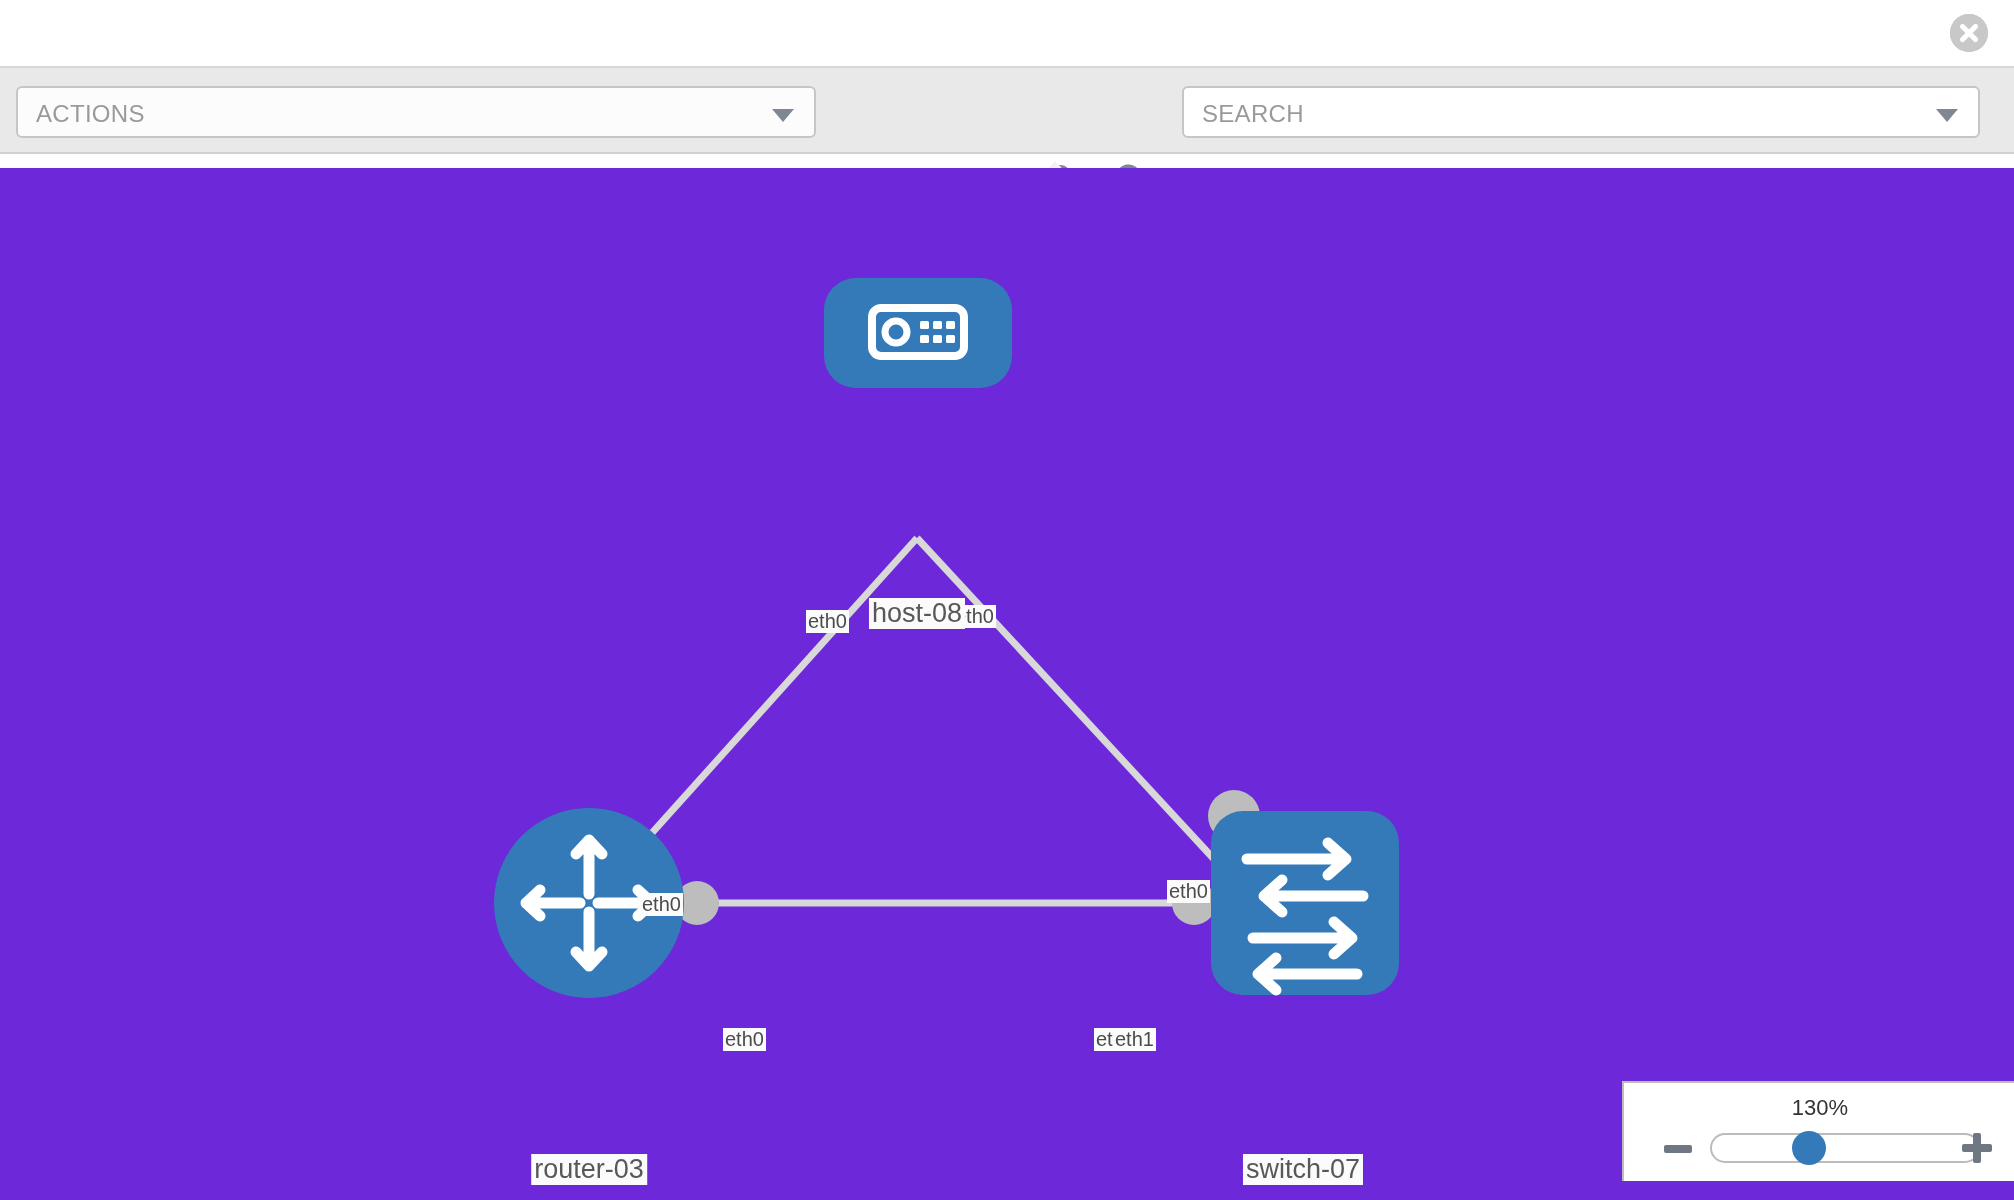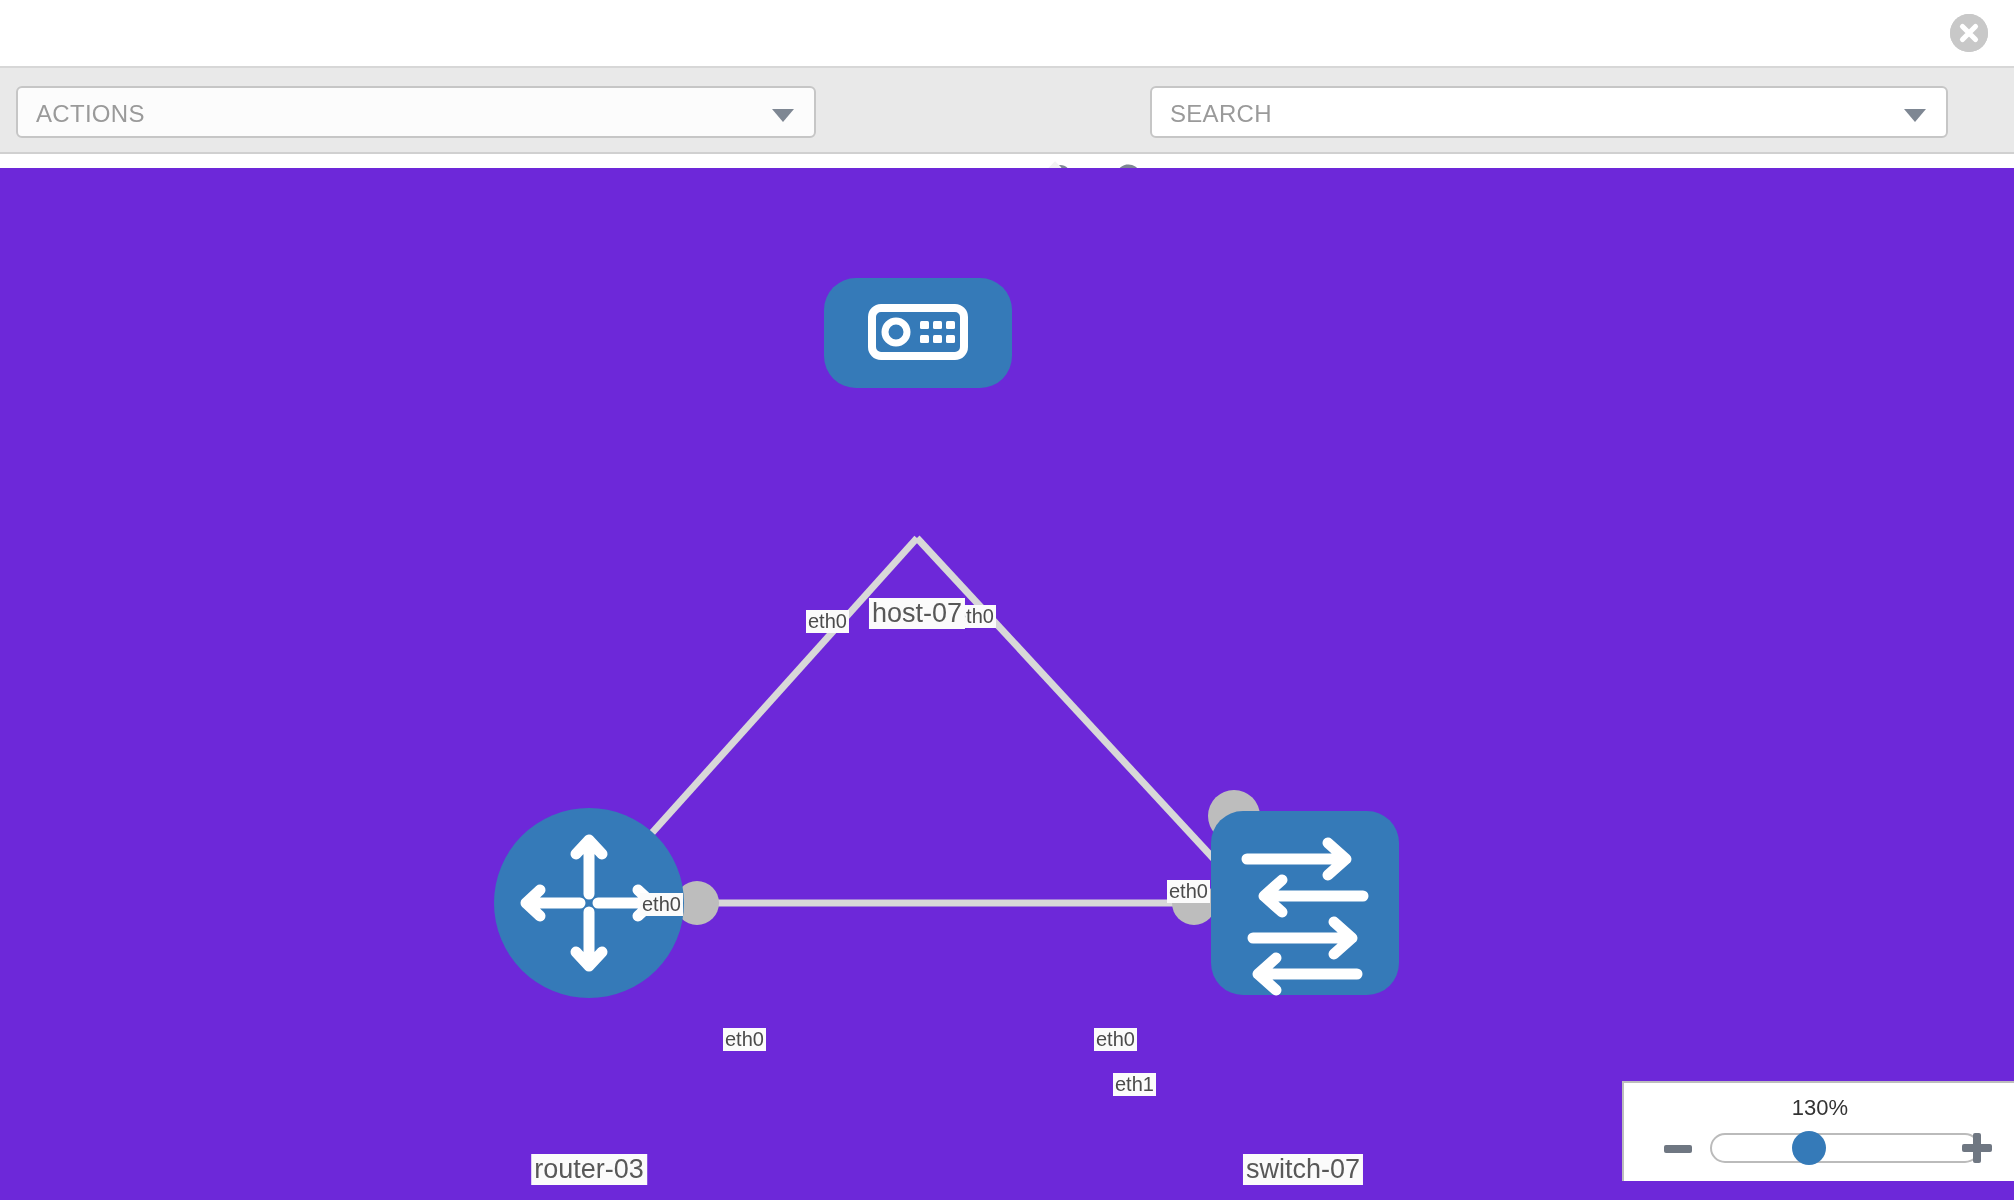--- a/index.html
+++ b/index.html
@@ -85,21 +85,21 @@
     top: 90px;
     width: 46px;
     height: 46px;
     cursor: pointer;
   }
   .tool-icon.wrench { left: 1042px; }
   .tool-icon.key    { left: 1112px; }
 
   .search-box {
     position: absolute;
-    left: 1150px;
+    left: 1182px;
     top: 18px;
     width: 798px;
     height: 52px;
     background: #ffffff;
     border: 2px solid #c6c6c6;
     border-radius: 6px;
     cursor: text;
   }
   .search-label {
     position: absolute;
@@ -314,23 +314,23 @@
       </g>
     </g>
   </svg>
 
   <span class="iface-label" style="left:806px; top:442px;">eth0</span>
   <span class="iface-label" style="left:953px; top:437px;">eth0</span>
   <span class="iface-label" style="left:640px; top:725px;">eth0</span>
   <span class="iface-label" style="left:1167px;top:712px;">eth0</span>
   <span class="iface-label" style="left:723px; top:860px;">eth0</span>
   <span class="iface-label" style="left:1094px;top:860px;">eth0</span>
-  <span class="iface-label" style="left:1113px;top:860px;margin-top:45px;">eth1</span>
-
-  <span class="node-label" style="left:917px; top:430px;">host-07</span>
+  <span class="iface-label" style="left:1113px;top:860px;">eth1</span>
+
+  <span class="node-label" style="left:917px; top:430px;">host-08</span>
   <span class="node-label" style="left:589px; top:986px;">router-03</span>
   <span class="node-label" style="left:1303px;top:986px;">switch-07</span>
 </div>
 
 <div class="zoom-panel">
   <div class="zoom-value">130%</div>
   <div class="zoom-minus"></div>
   <div class="zoom-track"></div>
   <div class="zoom-thumb"></div>
   <div class="zoom-plus"></div>

